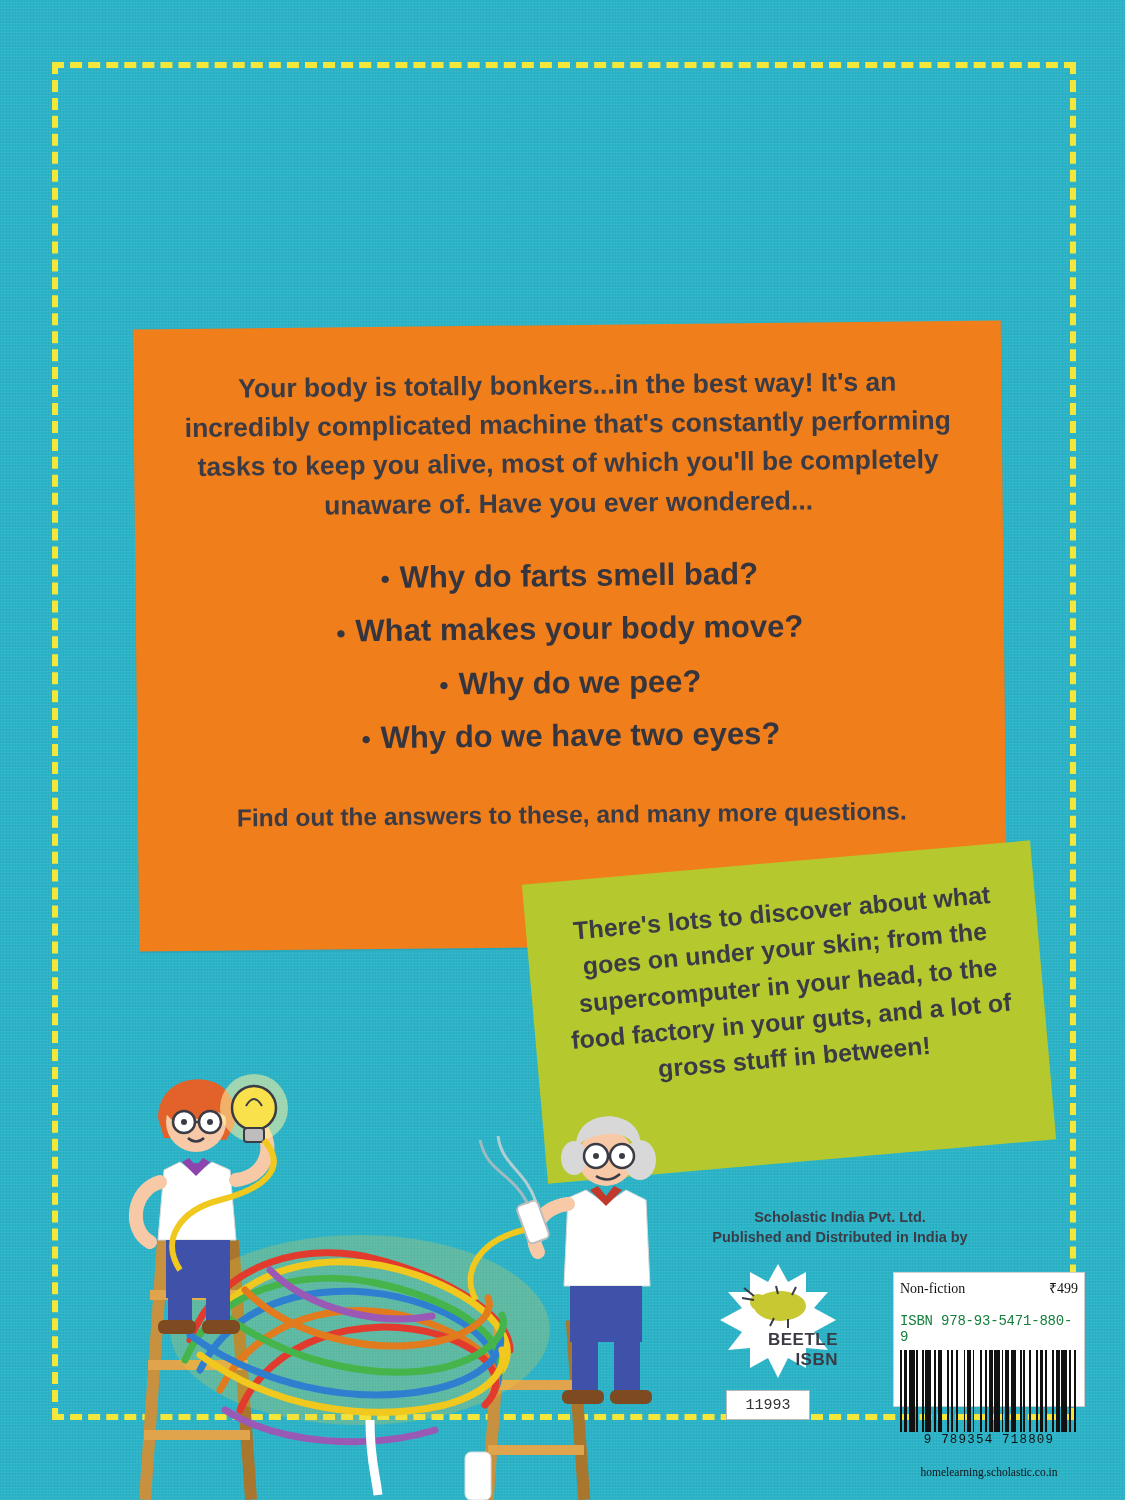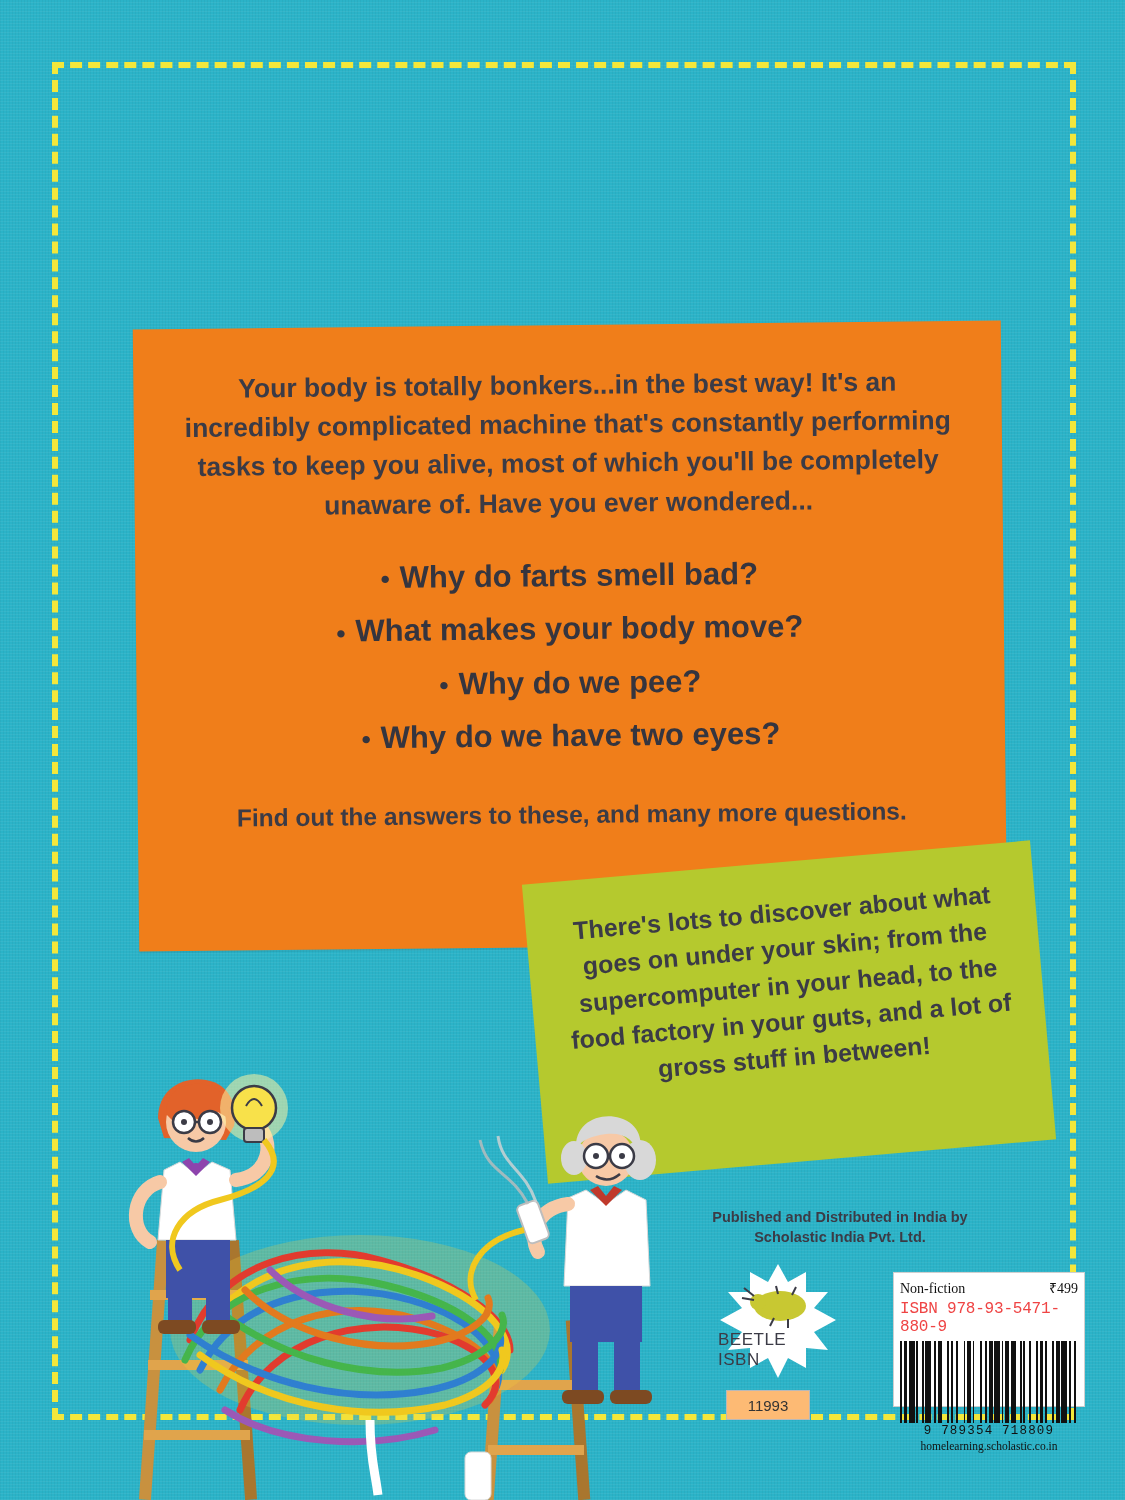--- a/index.html
+++ b/index.html
@@ -160,40 +160,41 @@
   }
   .beetle-star {
     position: absolute;
     inset: 0;
   }
   .beetle-text {
     position: absolute;
     left: 0;
     top: 68px;
     width: 120px;
-    text-align: left;
+    text-align: right;
     font-size: 17px;
-    font-weight: normal;
+    font-weight: bold;
     color: #3b3b46;
     letter-spacing: 0.5px;
   }
 
   .code-box {
     position: absolute;
     left: 726px;
     top: 1390px;
     width: 82px;
     height: 28px;
-    background: #fdba74;
+    background: #ffffff;
     border: 1px solid #b9b9b9;
     font-size: 15px;
     color: #333;
     display: flex;
     align-items: center;
     justify-content: center;
+    font-family: Liberation Mono, monospace;
   }
 
   .barcode-box {
     position: absolute;
     left: 893px;
     top: 1272px;
     width: 192px;
     height: 135px;
     background: #ffffff;
     border: 1px solid #cfcfcf;
@@ -203,23 +204,23 @@
   .bc-row1 {
     display: flex;
     justify-content: space-between;
     align-items: baseline;
     font-family: "Liberation Serif", serif;
     font-size: 14px;
     color: #111;
   }
   .bc-isbn {
     font-family: "Liberation Mono", monospace;
-    font-size: 16px;
-    color: #ef4444;
-    margin-top: 3px;
+    font-size: 14px;
+    color: #15803d;
+    margin-top: 16px;
     letter-spacing: -0.2px;
   }
   .bc-bars {
     margin-top: 5px;
     height: 82px;
     display: flex;
     align-items: stretch;
     gap: 0;
   }
   .bc-bars i {
@@ -233,21 +234,21 @@
     color: #111;
     letter-spacing: 1.2px;
     margin-top: 1px;
     text-align: center;
   }
   .bc-url {
     font-family: "Liberation Serif", serif;
     font-size: 11.5px;
     color: #111;
     text-align: center;
-    margin-top: 2px;
+    margin-top: 19px;
   }
 
   
   .illus {
     position: absolute;
     left: 40px;
     top: 990px;
     width: 700px;
     height: 510px;
   }
@@ -271,22 +272,22 @@
     <div class="bullet"><span class="dot">•</span><span>Why do we pee?</span></div>
     <div class="bullet"><span class="dot">•</span><span>Why do we have two eyes?</span></div>
   </div>
   <div class="findout">Find out the answers to these, and many more questions.</div>
 </div>
 
 <div class="green-panel"></div>
 <div class="green-text">There's lots to discover about what goes on under your skin; from the supercomputer in your head, to the food factory in your guts, and a lot of gross stuff in between!</div>
 
 <div class="publisher">
+  <div>Scholastic India Pvt. Ltd.</div>
   <div>Published and Distributed in India by</div>
-  <div>Scholastic India Pvt. Ltd.</div>
 </div>
 
 <div class="beetle-logo">
   <svg class="beetle-star" viewBox="0 0 120 120">
     <path d="M60 2 L70 20 L88 10 L88 30 L110 30 L96 46 L118 58 L96 70 L110 88 L88 86 L88 106 L70 96 L60 116 L50 96 L32 106 L32 86 L10 88 L24 70 L2 58 L24 46 L10 30 L32 30 L32 10 L50 20 Z" fill="#ffffff"></path>
   </svg>
   <svg viewBox="0 0 120 120" style="position:absolute;inset:0">
     <ellipse cx="62" cy="44" rx="26" ry="15" fill="#c8c832"></ellipse>
     <circle cx="40" cy="40" r="8" fill="#c8c832"></circle>
     <line x1="36" y1="34" x2="26" y2="26" stroke="#3b3b46" stroke-width="2"></line>

